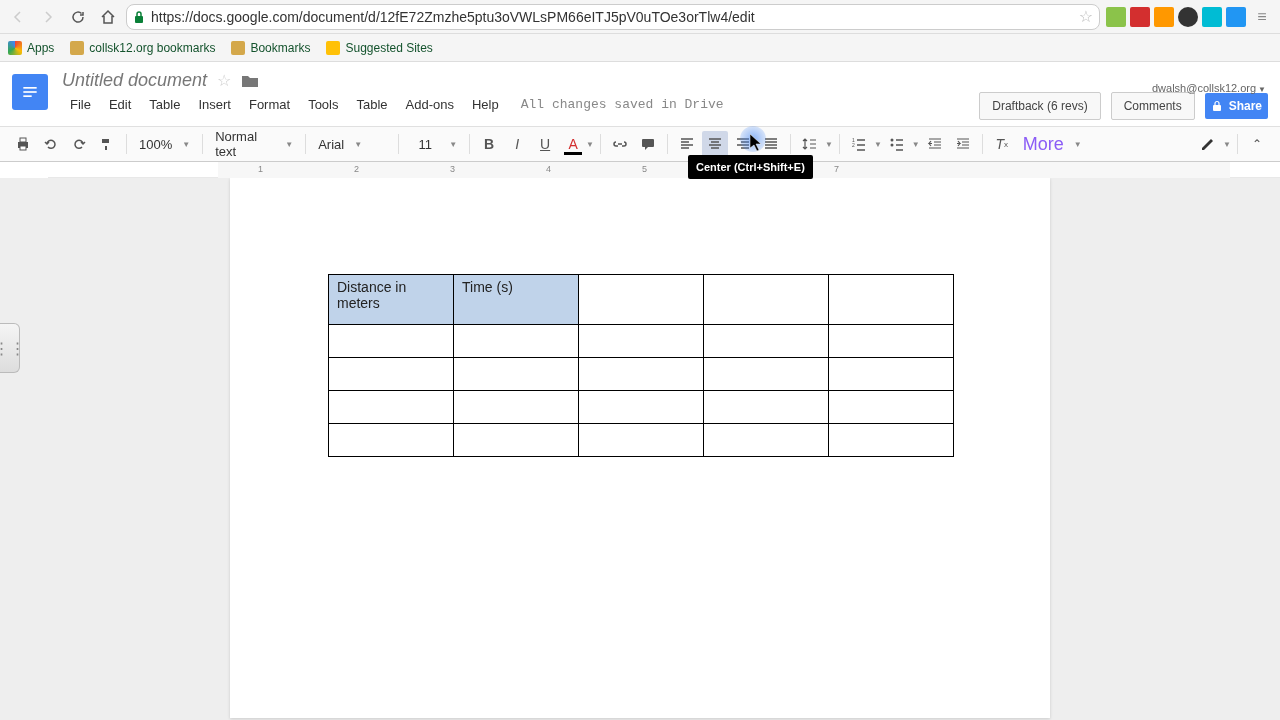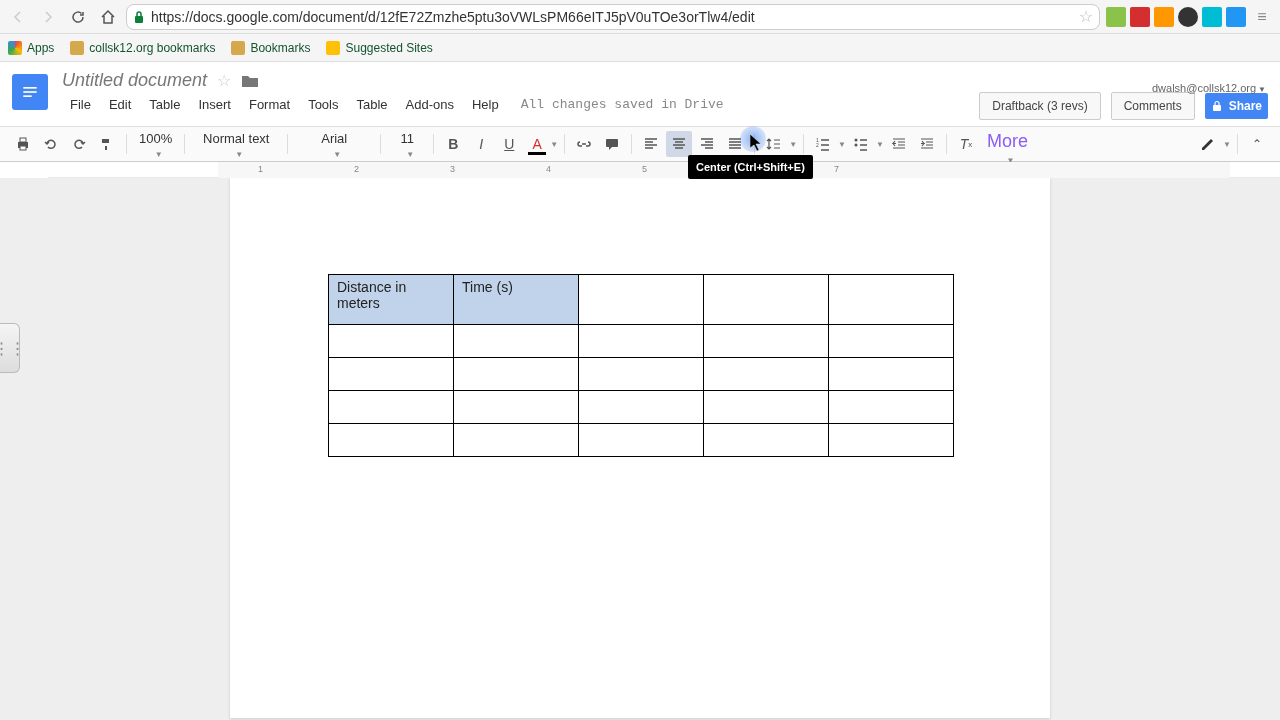--- a/index.html
+++ b/index.html
@@ -36,21 +36,21 @@
 .user-email { font-size: 11px; color: #666; position: absolute; right: 14px; top: 20px; text-align: center; }
 .user-email .arrow { font-size: 8px; margin-left: 2px; }
 .draftback-btn, .comments-btn { padding: 6px 12px; border: 1px solid #ccc; background: #f8f8f8; border-radius: 2px; font-size: 12px; color: #444; cursor: pointer; }
 .share-btn { padding: 6px 6px; background: #4285f4; color: #fff; border: none; border-radius: 2px; font-size: 12px; font-weight: bold; cursor: pointer; display: flex; align-items: center; gap: 6px; }
 
 
 .toolbar { height: 36px; border-top: 1px solid #e0e0e0; border-bottom: 1px solid #ccc; display: flex; align-items: center; padding: 0 10px; margin-top: 6px; background: #fafafa; gap: 2px; position: relative; }
 .tb-btn { width: 26px; height: 26px; display: flex; align-items: center; justify-content: center; color: #555; cursor: pointer; border-radius: 2px; font-size: 14px; }
 .tb-btn.active { background: #d0d8e8; }
 .tb-sep { width: 1px; height: 20px; background: #ddd; margin: 0 4px; }
-.tb-dropdown { display: flex; align-items: center; padding: 0 6px; height: 26px; cursor: pointer; font-size: 13px; color: #333; gap: 4px; flex-direction: column; }
+.tb-dropdown { display: flex; align-items: center; padding: 0 6px; height: 26px; cursor: pointer; font-size: 13px; color: #333; gap: 4px; }
 .tb-dropdown .arrow { font-size: 8px; color: #888; margin-left: 6px; }
 .tb-font-size { width: 28px; text-align: center; }
 .text-color-btn { position: relative; }
 .text-color-underline { position: absolute; bottom: 2px; left: 4px; right: 4px; height: 3px; background: #000; }
 .more-text { font-size: 18px; color: #8b5cf6; }
 .pencil-btn { margin-left: auto; }
 .chevron-up { font-size: 12px; }
 
 
 .tooltip { position: absolute; background: #000; color: #fff; font-size: 11px; font-weight: bold; padding: 6px 8px; border-radius: 2px; white-space: nowrap; top: 28px; left: 688px; z-index: 100; }
@@ -165,21 +165,21 @@
       <span class="menu-item">Format</span>
       <span class="menu-item">Tools</span>
       <span class="menu-item">Table</span>
       <span class="menu-item">Add-ons</span>
       <span class="menu-item">Help</span>
       <span class="save-status">All changes saved in Drive</span>
     </div>
   </div>
   <span class="user-email"><span>dwalsh@collsk12.org</span><span class="arrow">▼</span></span>
   <div class="header-right" style="margin-top:22px">
-    <button class="draftback-btn">Draftback (3 revs)</button>
+    <button class="draftback-btn">Draftback (6 revs)</button>
     <button class="comments-btn">Comments</button>
     <button class="share-btn">
       <svg width="12" height="12" viewBox="0 0 12 12">
           <rect x="2" y="5" width="8" height="6" rx="1" fill="#fff"></rect>
           <path d="M4 5 V3.5 a2 2 0 0 1 4 0 V5" stroke="#fff" stroke-width="1.2" fill="none"></path>
         </svg>
       <span>Share</span>
     </button>
   </div>
 </div>

